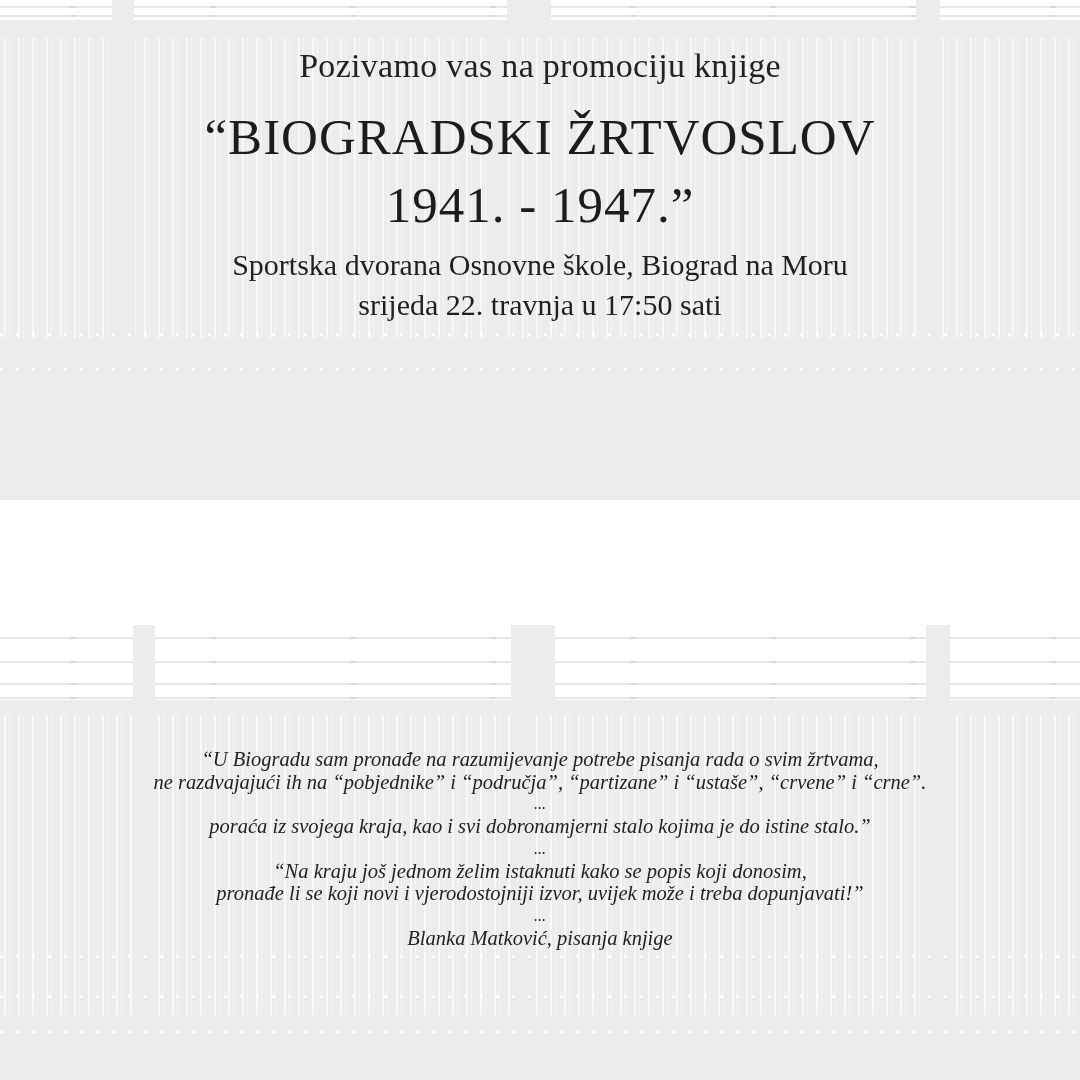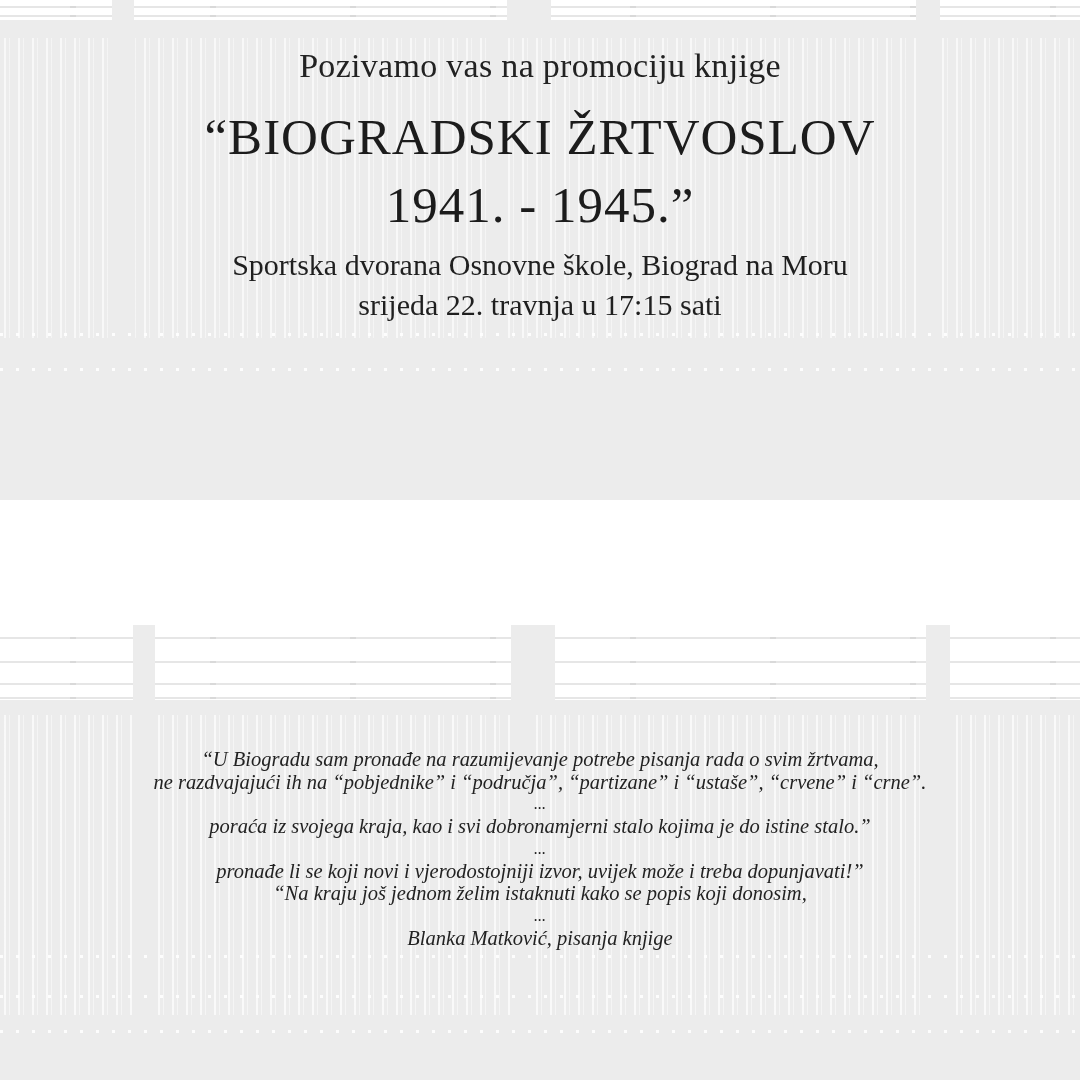--- a/index.html
+++ b/index.html
@@ -79,25 +79,25 @@
   <div class="streaks" style="top:38px;height:300px;opacity:0.75;"></div>
   <div class="gap-post" style="left:112px;top:38px;height:300px;"></div>
   <div class="gap-post" style="left:486px;top:38px;height:300px;"></div>
   <div class="gap-post" style="left:916px;top:38px;height:300px;"></div>
   <div class="dots" style="top:333px;"></div>
   <div class="dots" style="top:368px;"></div>
 
   <div class="text-block invite">Pozivamo vas na promociju knjige</div>
   <div class="text-block title">
     <div>“BIOGRADSKI ŽRTVOSLOV</div>
-    <div>1941. - 1945.”</div>
+    <div>1941. - 1947.”</div>
   </div>
   <div class="text-block venue">
     <div>Sportska dvorana Osnovne škole, Biograd na Moru</div>
-    <div>srijeda 22. travnja u 17:15 sati</div>
+    <div>srijeda 22. travnja u 17:50 sati</div>
   </div>
 </div>
 
 <div class="panel panel-bottom">
   <div class="wire-strip" style="top:0;height:75px;">
     <div class="wire" style="top:12px;"></div>
     <div class="wire" style="top:36px;"></div>
     <div class="wire" style="top:58px;"></div>
     <div class="wire" style="top:72px;"></div>
   </div>
@@ -113,17 +113,17 @@
   <div class="dots" style="top:370px;"></div>
   <div class="dots" style="top:405px;"></div>
 </div>
 
 <div class="text-block quotes">
   <span class="line">“U Biogradu sam pronađe na razumijevanje potrebe pisanja rada o svim žrtvama,</span>
   <span class="line">ne razdvajajući ih na “pobjednike” i “područja”, “partizane” i “ustaše”, “crvene” i “crne”.</span>
   <span class="ell">...</span>
   <span class="line">poraća iz svojega kraja, kao i svi dobronamjerni stalo kojima je do istine stalo.”</span>
   <span class="ell">...</span>
+  <span class="line">“Na kraju još jednom želim istaknuti kako se popis koji donosim,</span>
   <span class="line">pronađe li se koji novi i vjerodostojniji izvor, uvijek može i treba dopunjavati!”</span>
-  <span class="line">“Na kraju još jednom želim istaknuti kako se popis koji donosim,</span>
   <span class="ell">...</span>
   <span class="line">Blanka Matković, pisanja knjige</span>
 </div>
 
 </body></html>

